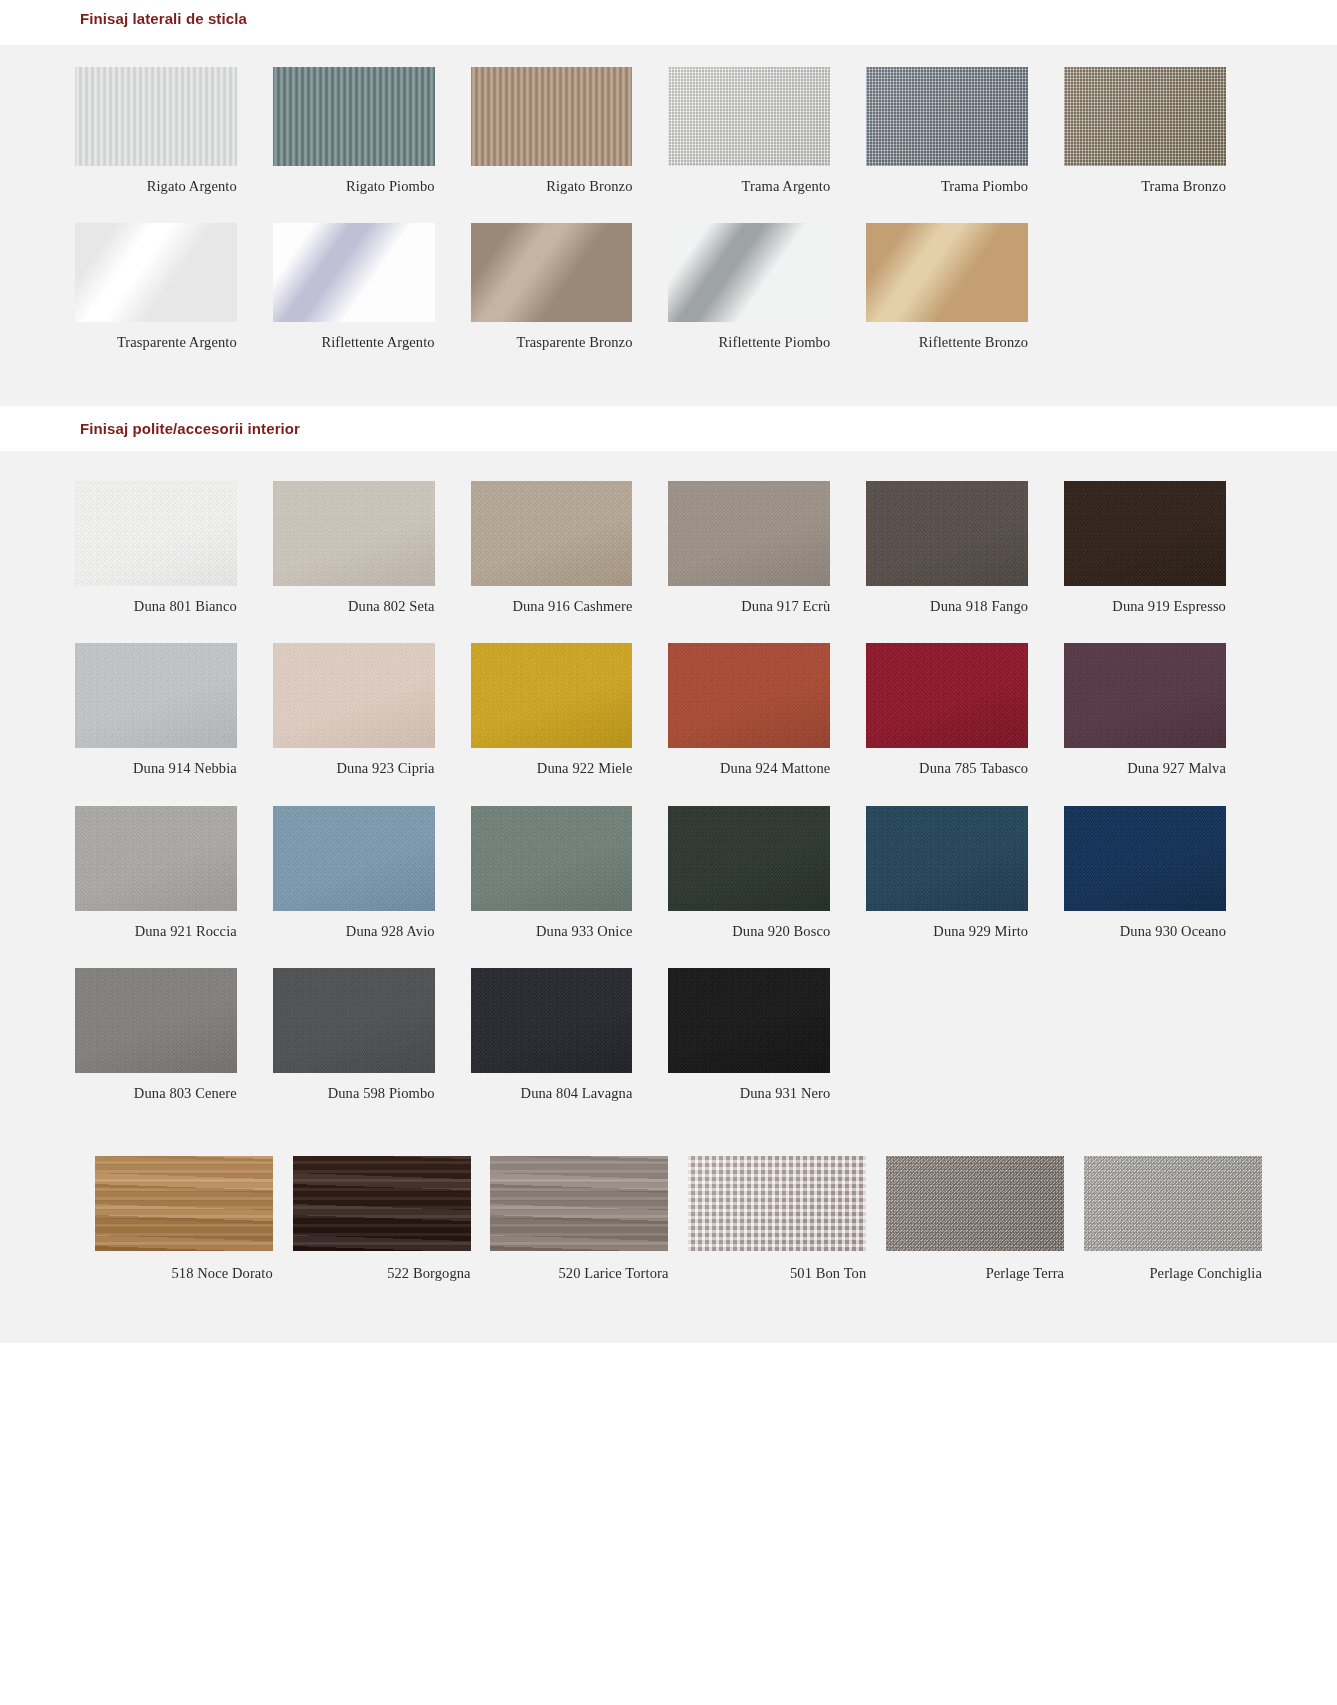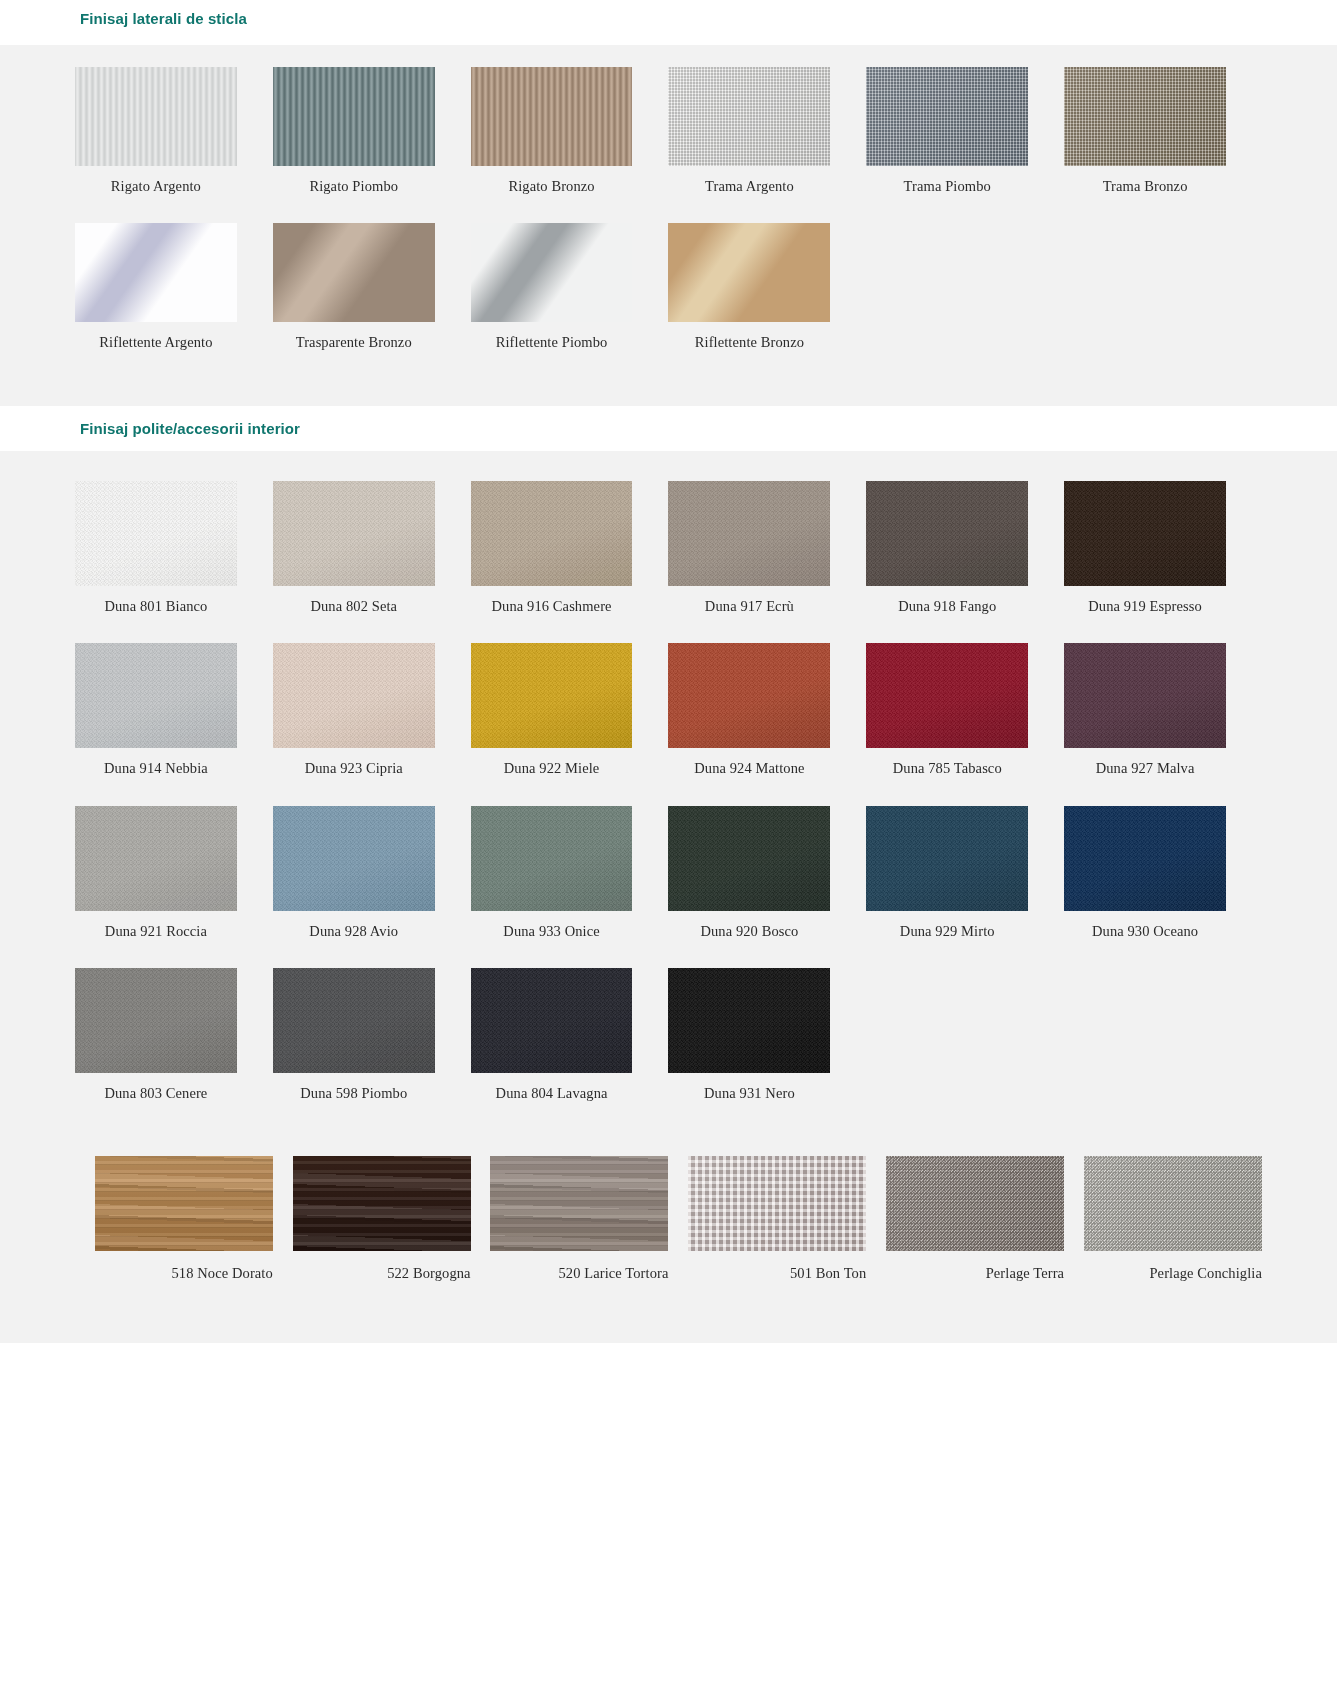--- a/index.html
+++ b/index.html
@@ -9,21 +9,21 @@
     background: #ffffff;
     font-family: "Liberation Sans", sans-serif;
   }
   body { width: 1337px; min-height: 1705px; overflow-x: hidden; }
 
   .section-header {
     background: #ffffff;
     padding: 14px 0 14px 80px;
     font-size: 15px;
     font-weight: bold;
-    color: #0f766e;
+    color: #7f1d1d;
     letter-spacing: 0.1px;
     font-family: "Liberation Sans", sans-serif;
   }
   .section-header.first { padding-top: 10px; padding-bottom: 18px; }
 
   .panel {
     background: #f2f2f2;
     padding: 22px 0 26px 0;
     width: 100%;
   }
@@ -32,21 +32,21 @@
   .grid {
     display: grid;
     grid-template-columns: repeat(6, 1fr);
     column-gap: 0px;
     padding: 0 75px 0 75px;
   }
 
   .cell {
     display: flex;
     flex-direction: column;
-    align-items: center;
+    align-items: flex-end;
     padding-right: 36px;
     margin-bottom: 28px;
   }
   .cell.centered { align-items: flex-end; padding-right: 0; }
 
   .swatch {
     width: 100%;
     height: 99px;
     display: block;
     position: relative;
@@ -130,20 +130,24 @@
         <div class="label">Trama Piombo</div>
       </div>
       <div class="cell">
         <div class="swatch tx-trama" id="s-0-0-5" style="background-image: repeating-linear-gradient(90deg, rgba(255, 255, 255, 0.35) 0px, rgba(255, 255, 255, 0.35) 1px, rgba(0, 0, 0, 0.1) 1px, rgba(0, 0, 0, 0.1) 3px), repeating-linear-gradient(0deg, rgba(255, 255, 255, 0.3) 0px, rgba(255, 255, 255, 0.3) 1px, rgba(0, 0, 0, 0.12) 1px, rgba(0, 0, 0, 0.12) 3px), linear-gradient(135deg, rgb(161, 148, 127), rgb(130, 118, 95));"></div>
         <div class="label">Trama Bronzo</div>
       </div>
     </div>
 
     <div class="grid">
       <div class="cell">
+        <div class="swatch tx-metal" id="s-0-1-0" style="background-image: linear-gradient(125deg, rgb(230, 231, 230) 0%, rgb(230, 231, 230) 18%, rgb(255, 255, 255) 34%, rgb(255, 255, 255) 42%, rgb(230, 231, 230) 60%, rgb(230, 231, 230) 100%);"></div>
+        <div class="label">Trasparente Argento</div>
+      </div>
+      <div class="cell">
         <div class="swatch tx-metal" id="s-0-1-3" style="background-image: linear-gradient(125deg, rgb(253, 253, 254) 0%, rgb(253, 253, 254) 18%, rgb(191, 192, 214) 34%, rgb(191, 192, 214) 42%, rgb(253, 253, 254) 60%, rgb(253, 253, 254) 100%);"></div>
         <div class="label">Riflettente Argento</div>
       </div>
       <div class="cell">
         <div class="swatch tx-metal" id="s-0-1-2" style="background-image: linear-gradient(125deg, rgb(154, 136, 120) 0%, rgb(154, 136, 120) 18%, rgb(198, 180, 163) 34%, rgb(198, 180, 163) 42%, rgb(154, 136, 120) 60%, rgb(154, 136, 120) 100%);"></div>
         <div class="label">Trasparente Bronzo</div>
       </div>
       <div class="cell">
         <div class="swatch tx-metal" id="s-0-1-4" style="background-image: linear-gradient(125deg, rgb(241, 242, 242) 0%, rgb(241, 242, 242) 18%, rgb(158, 163, 166) 34%, rgb(158, 163, 166) 42%, rgb(241, 242, 242) 60%, rgb(241, 242, 242) 100%);"></div>
         <div class="label">Riflettente Piombo</div>

